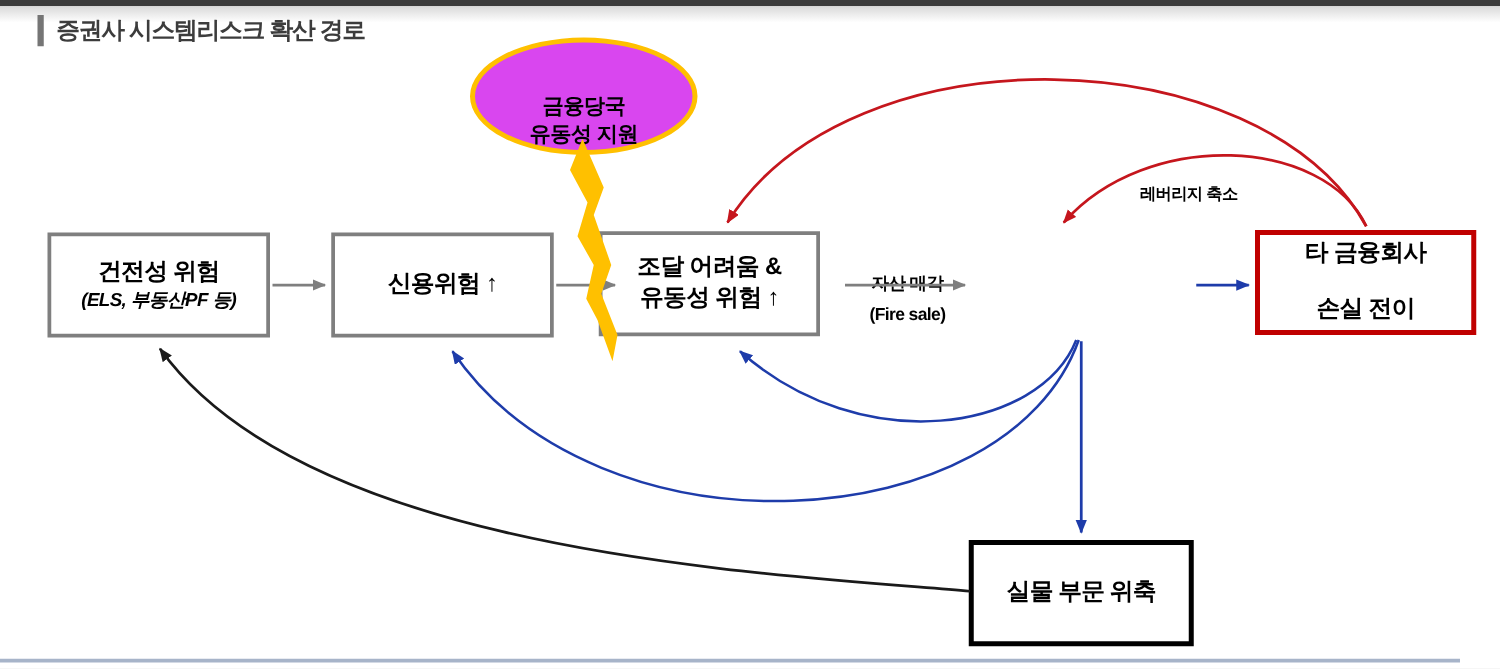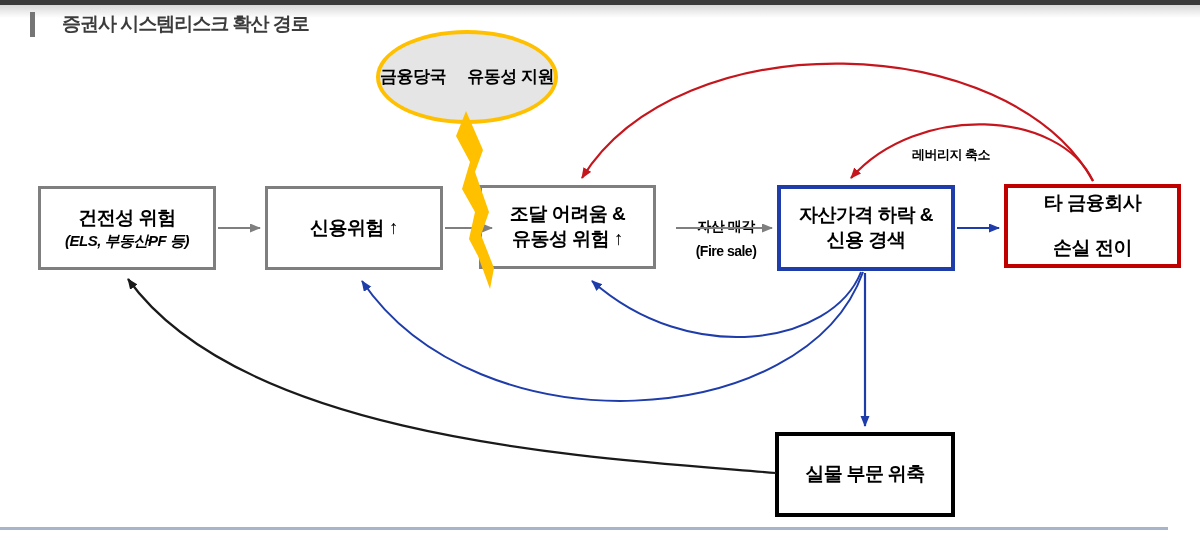--- a/index.html
+++ b/index.html
@@ -20,35 +20,35 @@
     background: #3b3b3b;
   }
   .top-fade {
     position: absolute; left: 0; top: 5px; width: 100%; height: 13px;
     background: linear-gradient(#d9d9d9, #ffffff);
   }
 
   
   .header {
     position: absolute; left: 30px; top: 11px;
-    display: flex; align-items: center; gap: 17px;
+    display: flex; align-items: center;
   }
   .header-tick {
     width: 5px; height: 25px; background: #757575; margin-right: 10px;
   }
   .header-title {
     font-size: 19px; font-weight: bold; color: #3c3c3c; letter-spacing: -1px;
   }
 
   
   .oval {
     position: absolute; left: 376px; top: 30px; width: 182px; height: 94px;
     border: 4px solid #FFC000; border-radius: 50%;
-    background: #e5e5e5;
-    display: flex; flex-direction: row; align-items: center; justify-content: space-between;
+    background: #d946ef;
+    display: flex; flex-direction: column; align-items: center; justify-content: flex-end;
     text-align: center;
   }
   .oval .l {
     font-size: 17px; font-weight: bold; color: #000; line-height: 1.35; letter-spacing: -0.5px;
   }
 
   
   .box {
     position: absolute;
     background: #ffffff;
@@ -117,24 +117,20 @@
 
   <div class="box box-gray" id="node-broker-loss">
     <span class="l2">신용위험 ↑</span>
   </div>
 
   <div class="box box-gray" id="node-funding">
     <span class="l1">조달 어려움 &amp;</span>
     <span class="l2">유동성 위험 ↑</span>
   </div>
 
-  <div class="box box-blue" id="node-asset-price">
-    <span class="l1">자산가격 하락 &amp;</span>
-    <span class="l2">신용 경색</span>
-  </div>
 
   <div class="box box-red" id="node-other-fi">
     <span class="l1">타 금융회사</span>
     <span class="l2">손실 전이</span>
   </div>
 
   <div class="box box-black" id="node-real-sector">
     <span class="l1">실물 부문 위축</span>
   </div>
 

